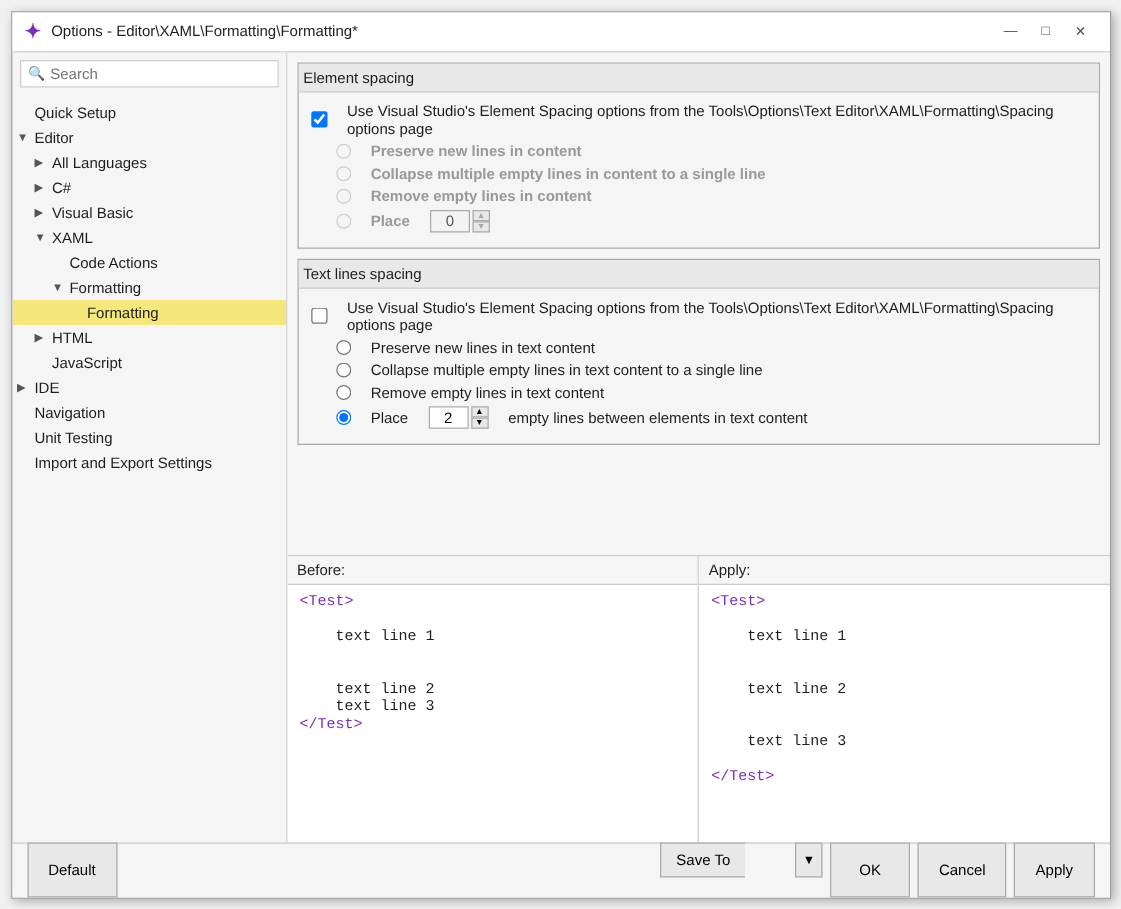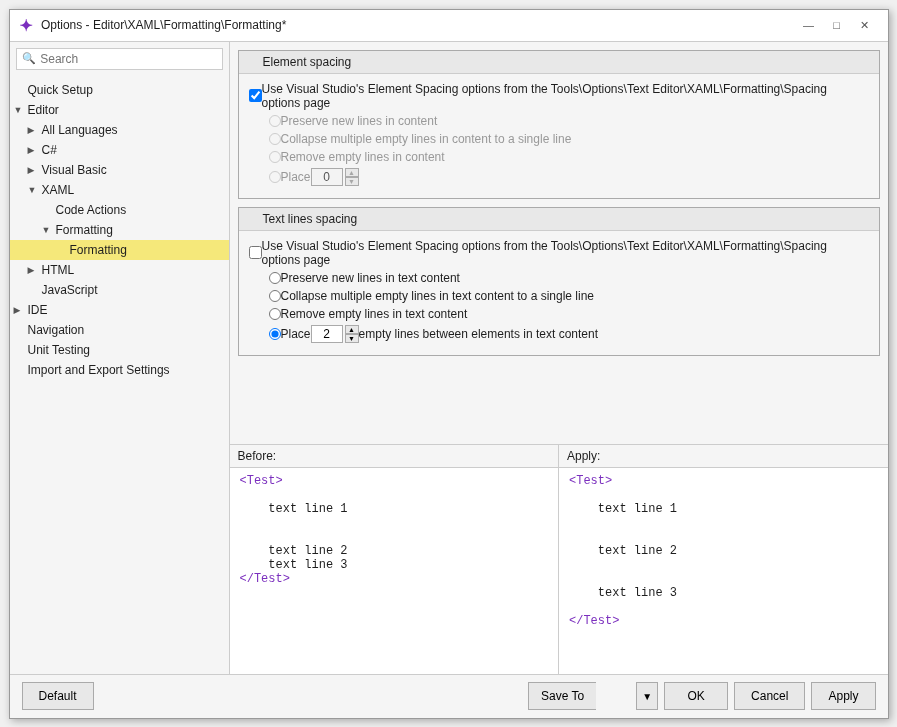--- a/index.html
+++ b/index.html
@@ -145,40 +145,40 @@
       gap: 8px;
     }
 
     
     .section {
       border: 1px solid #aaa;
       background: #f5f5f5;
     }
     .section-title {
       background: #e8e8e8;
-      padding: 4px 24px;
+      padding: 4px 4px;
       font-size: 12px;
       font-weight: normal;
       color: #1e1e1e;
       border-bottom: 1px solid #ccc;
     }
     .section-body {
       padding: 8px 10px;
     }
     .option-row {
       display: flex;
       align-items: center;
       margin-bottom: 4px;
-      gap: 0;
+      gap: 16px;
     }
     .option-row.indent1 { padding-left: 20px; }
     .option-row label { font-size: 12px; color: #1e1e1e; }
     .option-row input[type="checkbox"] { width: 13px; height: 13px; }
     .option-row input[type="radio"] { width: 12px; height: 12px; }
-    input[type="radio"]:disabled + label { color: #999; }
+    input[type="radio"]:disabled + label { color: #999; font-weight: bold; }
 
     .spinner-container {
       display: flex;
       align-items: center;
       gap: 2px;
     }
     .spinner-input {
       width: 32px;
       height: 18px;
       border: 1px solid #aaa;
@@ -247,21 +247,21 @@
       justify-content: space-between;
       height: 44px;
     }
     .btn {
       padding: 4px 16px;
       font-size: 12px;
       border: 1px solid #aaa;
       background: #e8e8e8;
       cursor: pointer;
       min-width: 64px;
-      height: 28px;
+      height: 44px;
       display: flex;
       align-items: center;
       justify-content: center;
     }
     .btn-group {
       display: flex;
       gap: 6px;
     }
     .btn-split {
       display: flex;

